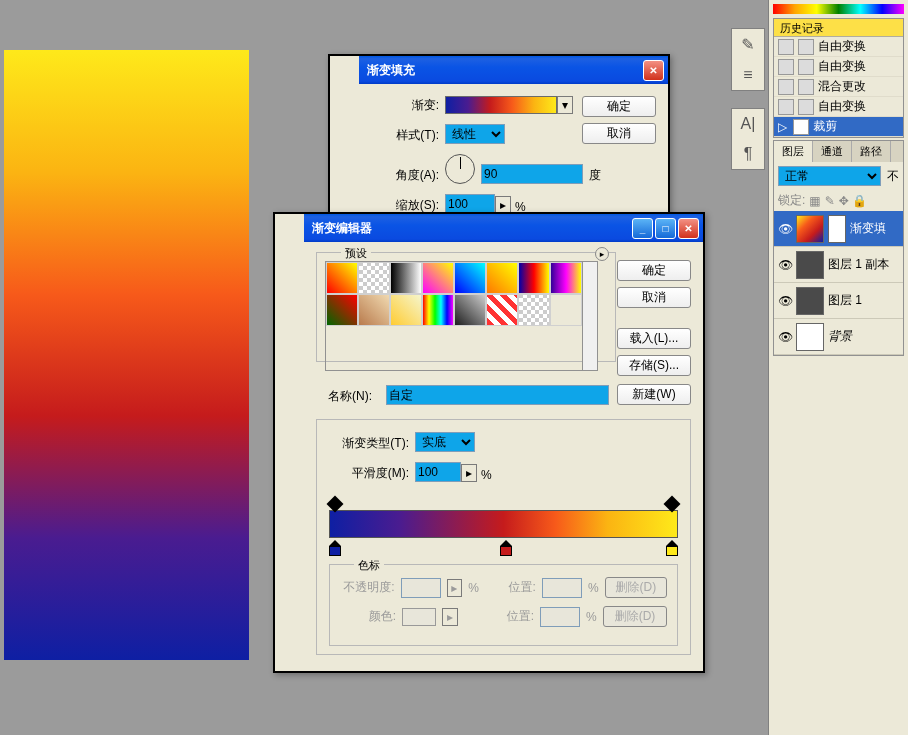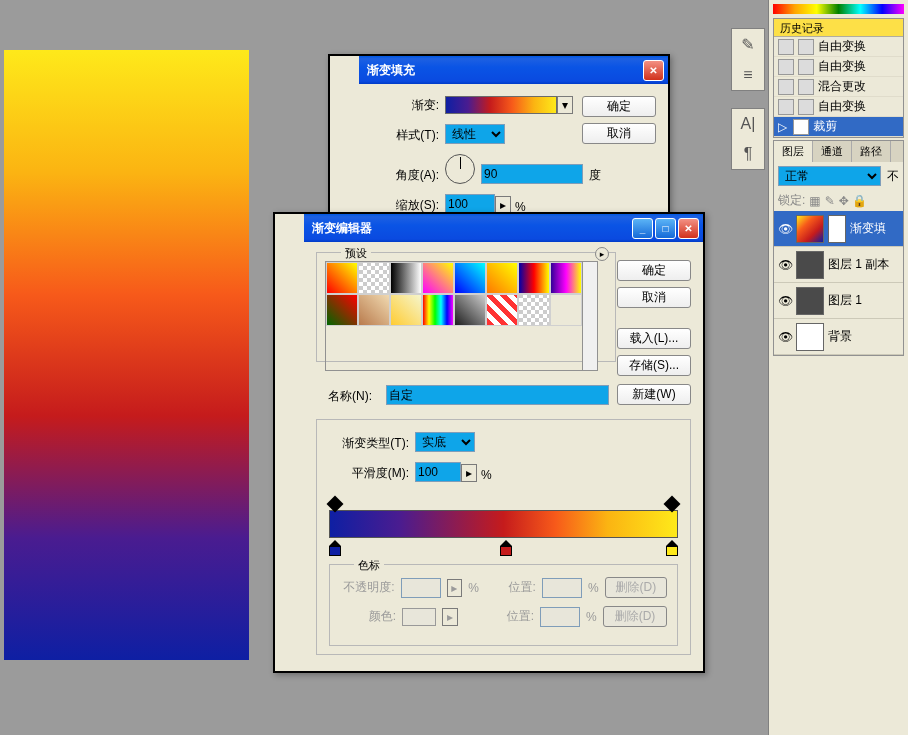--- a/index.html
+++ b/index.html
@@ -281,16 +281,16 @@
       <span>图层 1 副本</span>
     </div>
     <div class="layer-row">
       <div class="eye">👁</div>
       <div class="thumb dark"></div>
       <span>图层 1</span>
     </div>
     <div class="layer-row">
       <div class="eye">👁</div>
       <div class="thumb"></div>
-      <span style="">背景</span>
+      <span style="font-style:italic">背景</span>
     </div>
   </div>
 </div>
 
 </body></html>

